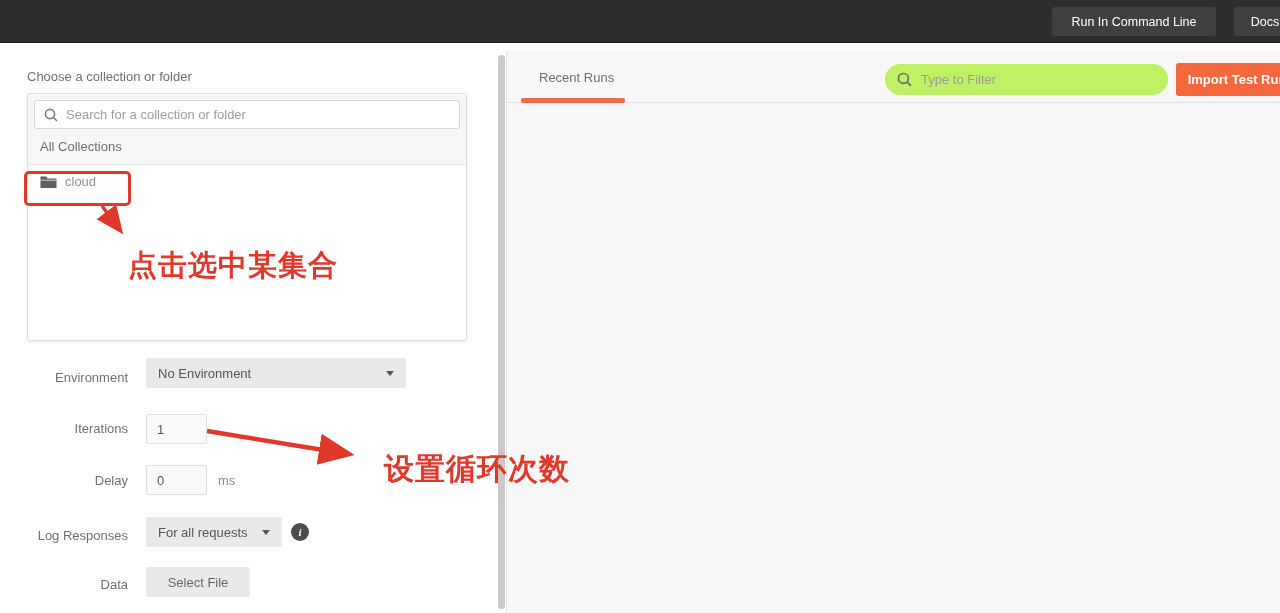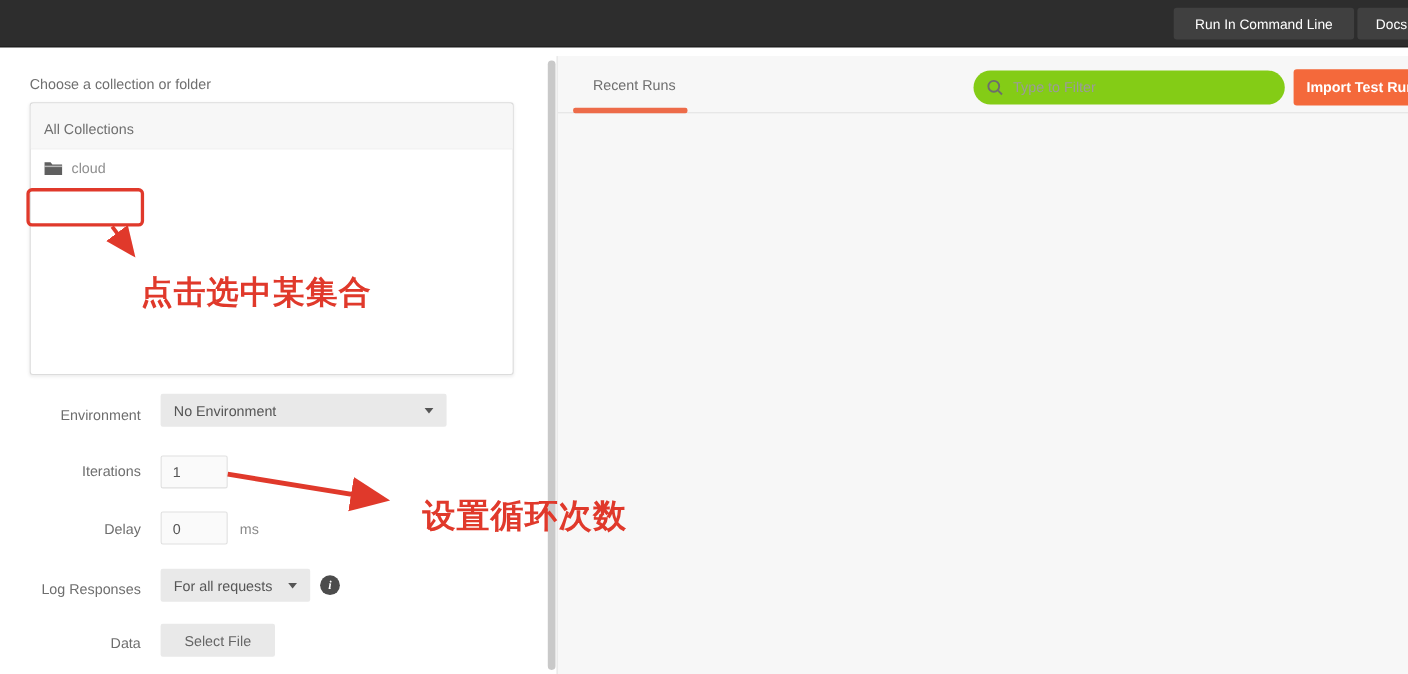--- a/index.html
+++ b/index.html
@@ -15,21 +15,21 @@
     display:flex; align-items:center; gap:9px; cursor:pointer; }
   .grid-icon { display:grid; grid-template-columns:7px 7px; grid-template-rows:7px 7px;
     gap:2px; }
   .grid-icon i { background:#fff; border-radius:1px; }
   .ws-label { color:#fff; font-size:14px; }
   .caret { width:0; height:0; border-left:5px solid transparent;
     border-right:5px solid transparent; border-top:6px solid #cfcfcf; }
   .tb-btn { position:absolute; top:7px; height:29px; background:#404040; color:#fff;
     border:none; border-radius:3px; font-size:12.5px; font-family:inherit;
     padding:0 14px; cursor:pointer; }
-  .btn-cli  { right:49px; width:164px; }
+  .btn-cli  { right:64px; width:164px; }
   .btn-docs { right:-16px; width:62px; }
 
   
   .left-panel { position:absolute; left:0; top:43px; width:497px; height:570px;
     background:#fff; }
   .choose-label { position:absolute; left:27px; top:26px; color:#6f6f6f; font-size:13px; }
   .collection-box { position:absolute; left:27px; top:50px; width:440px; height:248px;
     background:#fff; border:1px solid #dcdcdc; border-radius:3px;
     box-shadow:0 1px 3px rgba(0,0,0,.07); }
   .search-area { background:#f7f7f7; border-bottom:1px solid #e8e8e8;
@@ -70,21 +70,21 @@
 
   
   .right-panel { position:absolute; left:506px; top:51px; width:774px; height:570px;
     background:#f7f7f7; border-left:1px solid #e4e4e4; overflow:hidden; }
   .rp-header { position:relative; height:52px; border-bottom:1px solid #e3e3e3; }
   .tab-label { position:absolute; left:32px; top:19px; font-size:13px; color:#6e6e6e;
     cursor:pointer; }
   .tab-underline { position:absolute; left:14px; top:47px; width:104px; height:5px;
     background:#ed6b49; border-radius:2px; }
   .filter-pill { position:absolute; left:378px; top:13px; width:283px; height:31px;
-    background:#84cc16; border-radius:16px; display:flex; align-items:center;
+    background:#bef264; border-radius:16px; display:flex; align-items:center;
     padding:0 12px; gap:9px; }
   .filter-pill input { border:none; outline:none; background:transparent; flex:1;
     font-size:13px; font-family:inherit; color:#555; }
   .filter-pill input::placeholder { color:#9b9b9b; }
   .import-btn { position:absolute; left:669px; top:12px; width:122px; height:33px;
     background:#f4693b; color:#fff; border:none; border-radius:3px;
     font-size:13px; font-weight:bold; font-family:inherit; cursor:pointer; }
   .empty-msg { position:absolute; left:0; top:75px; width:100%; text-align:center;
     color:#8a8a8a; font-size:13.5px; }
 
@@ -107,20 +107,27 @@
 
   <button class="tb-btn btn-cli">Run In Command Line</button>
   <button class="tb-btn btn-docs">Docs</button>
 </div>
 
 <div class="left-panel">
   <div class="choose-label">Choose a collection or folder</div>
 
   <div class="collection-box">
     <div class="search-area">
+      <div class="search-input-wrap">
+        <svg width="14" height="14" viewBox="0 0 14 14">
+          <circle cx="6" cy="6" r="4.6" fill="none" stroke="#7d7d7d" stroke-width="1.6"></circle>
+          <line x1="9.5" y1="9.5" x2="13" y2="13" stroke="#7d7d7d" stroke-width="1.6"></line>
+        </svg>
+        <input type="text" placeholder="Search for a collection or folder" style="">
+      </div>
       <div class="all-collections">All Collections</div>
     </div>
     <div>
       <div class="cloud-row">
         <svg width="17" height="14" viewBox="0 0 17 14">
           <path d="M0.5 1.5 h5.5 l1.6 2 h8.9 v9.5 h-16 z" fill="#5f5f5f"></path>
           <rect x="0.5" y="4.6" width="16" height="1.3" fill="#fff" opacity="0.55"></rect>
         </svg>
         <span class="cloud-label">cloud</span>
       </div>

